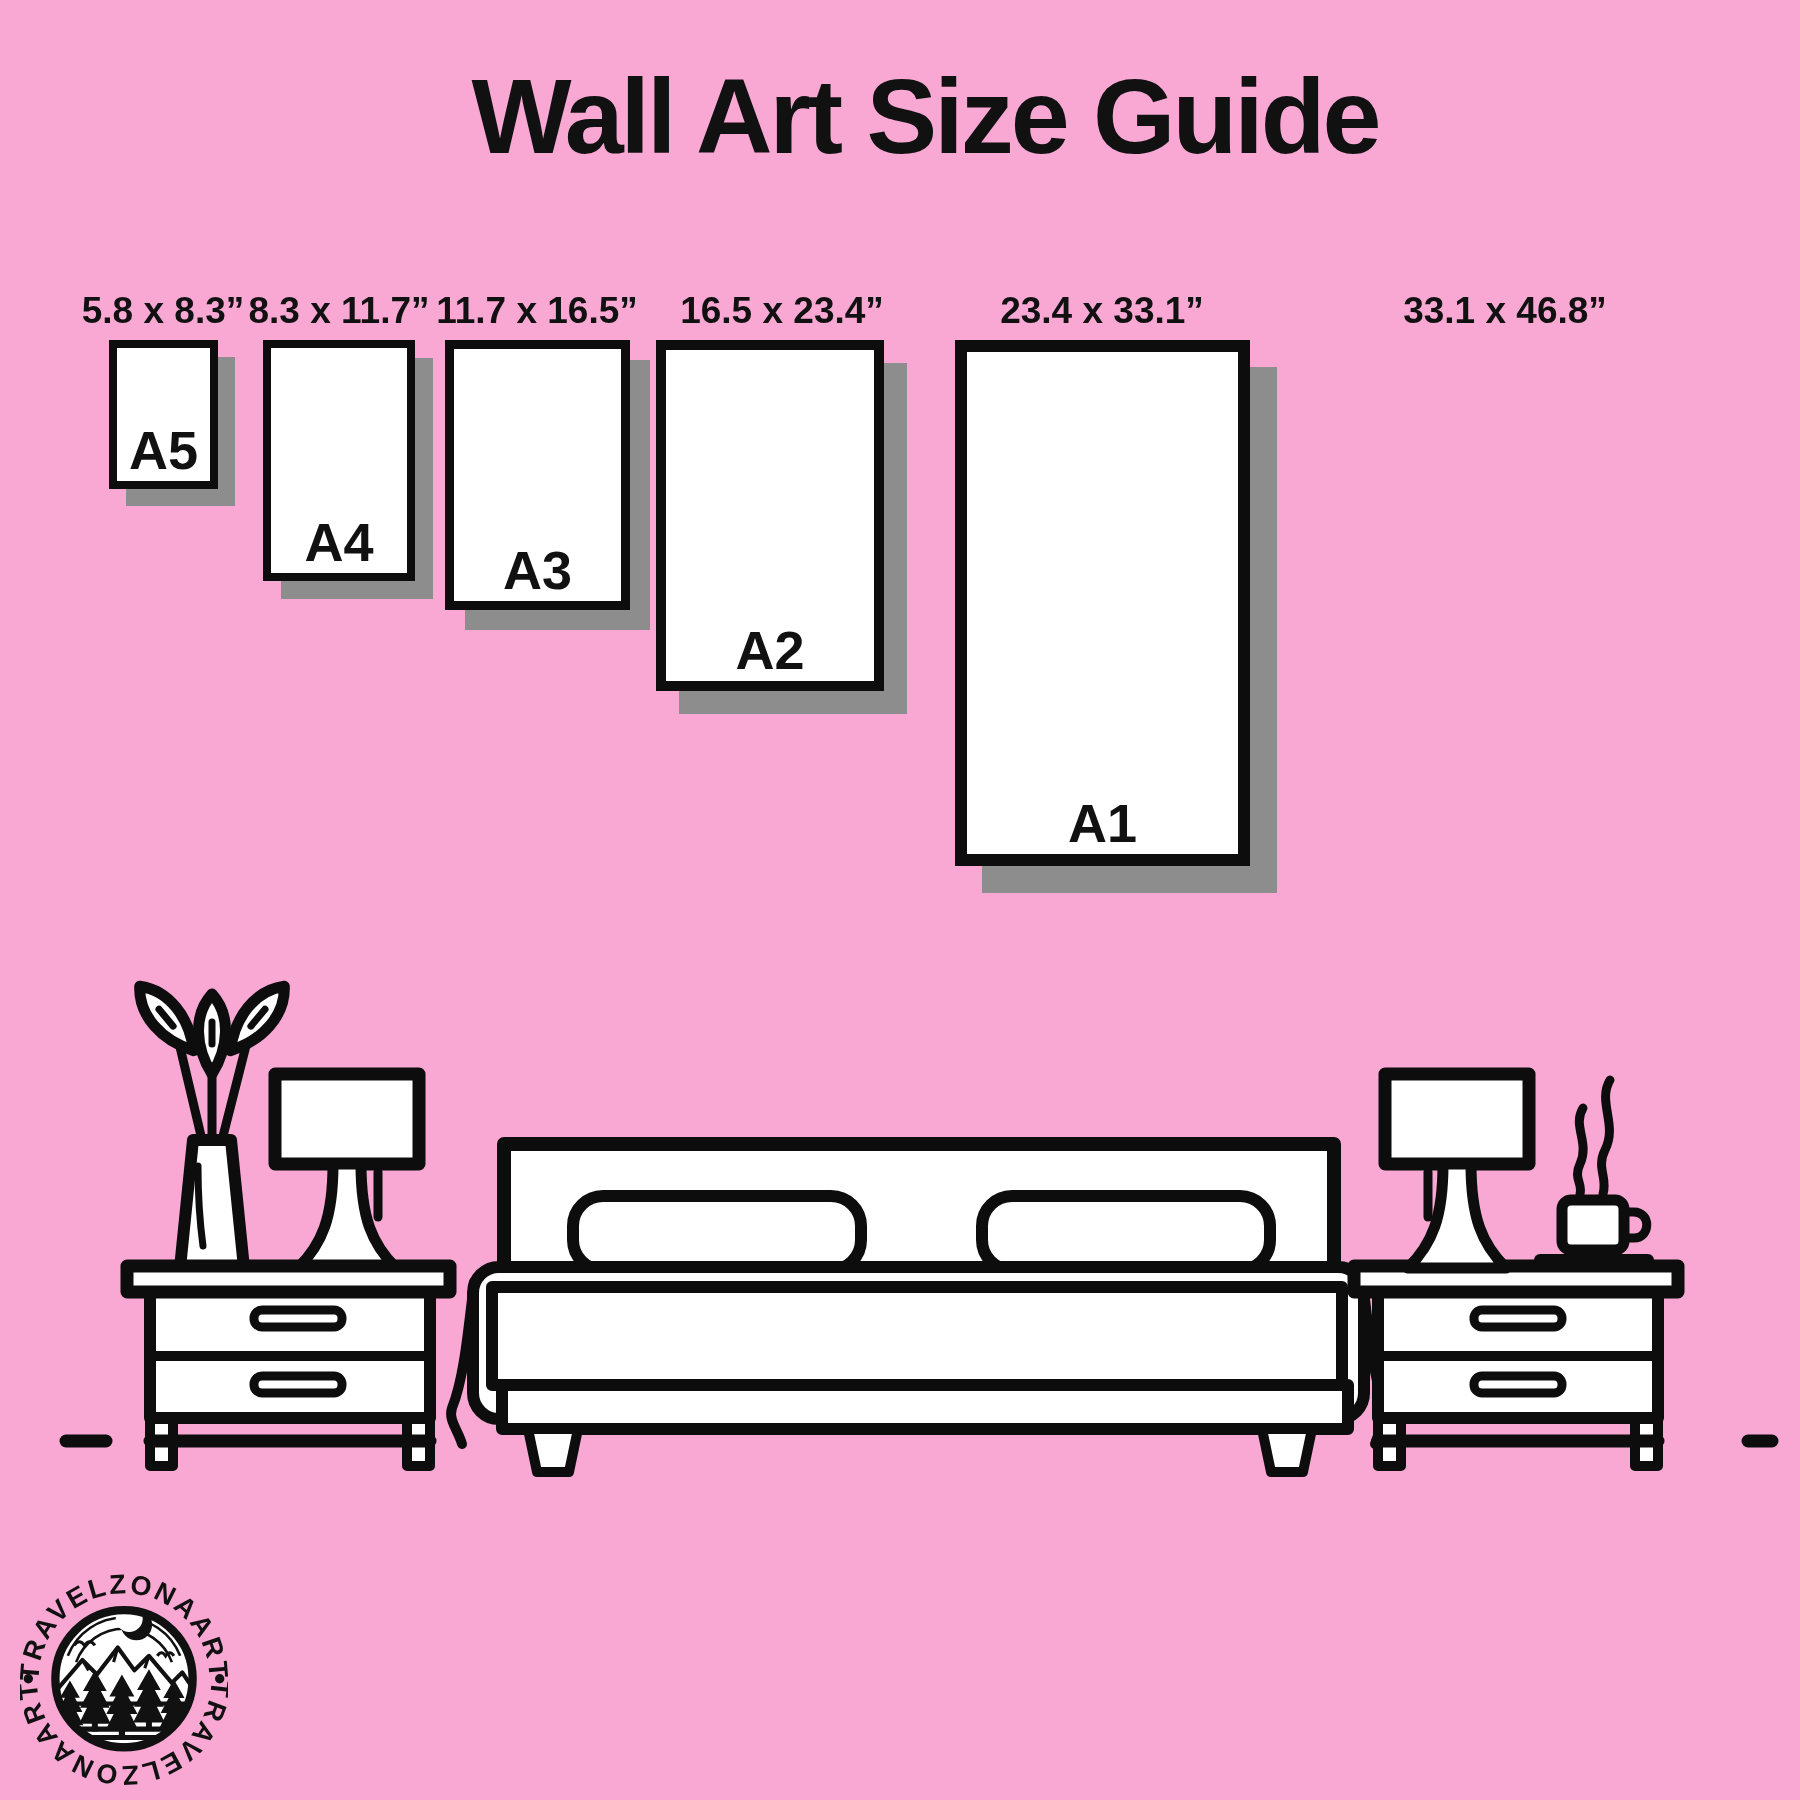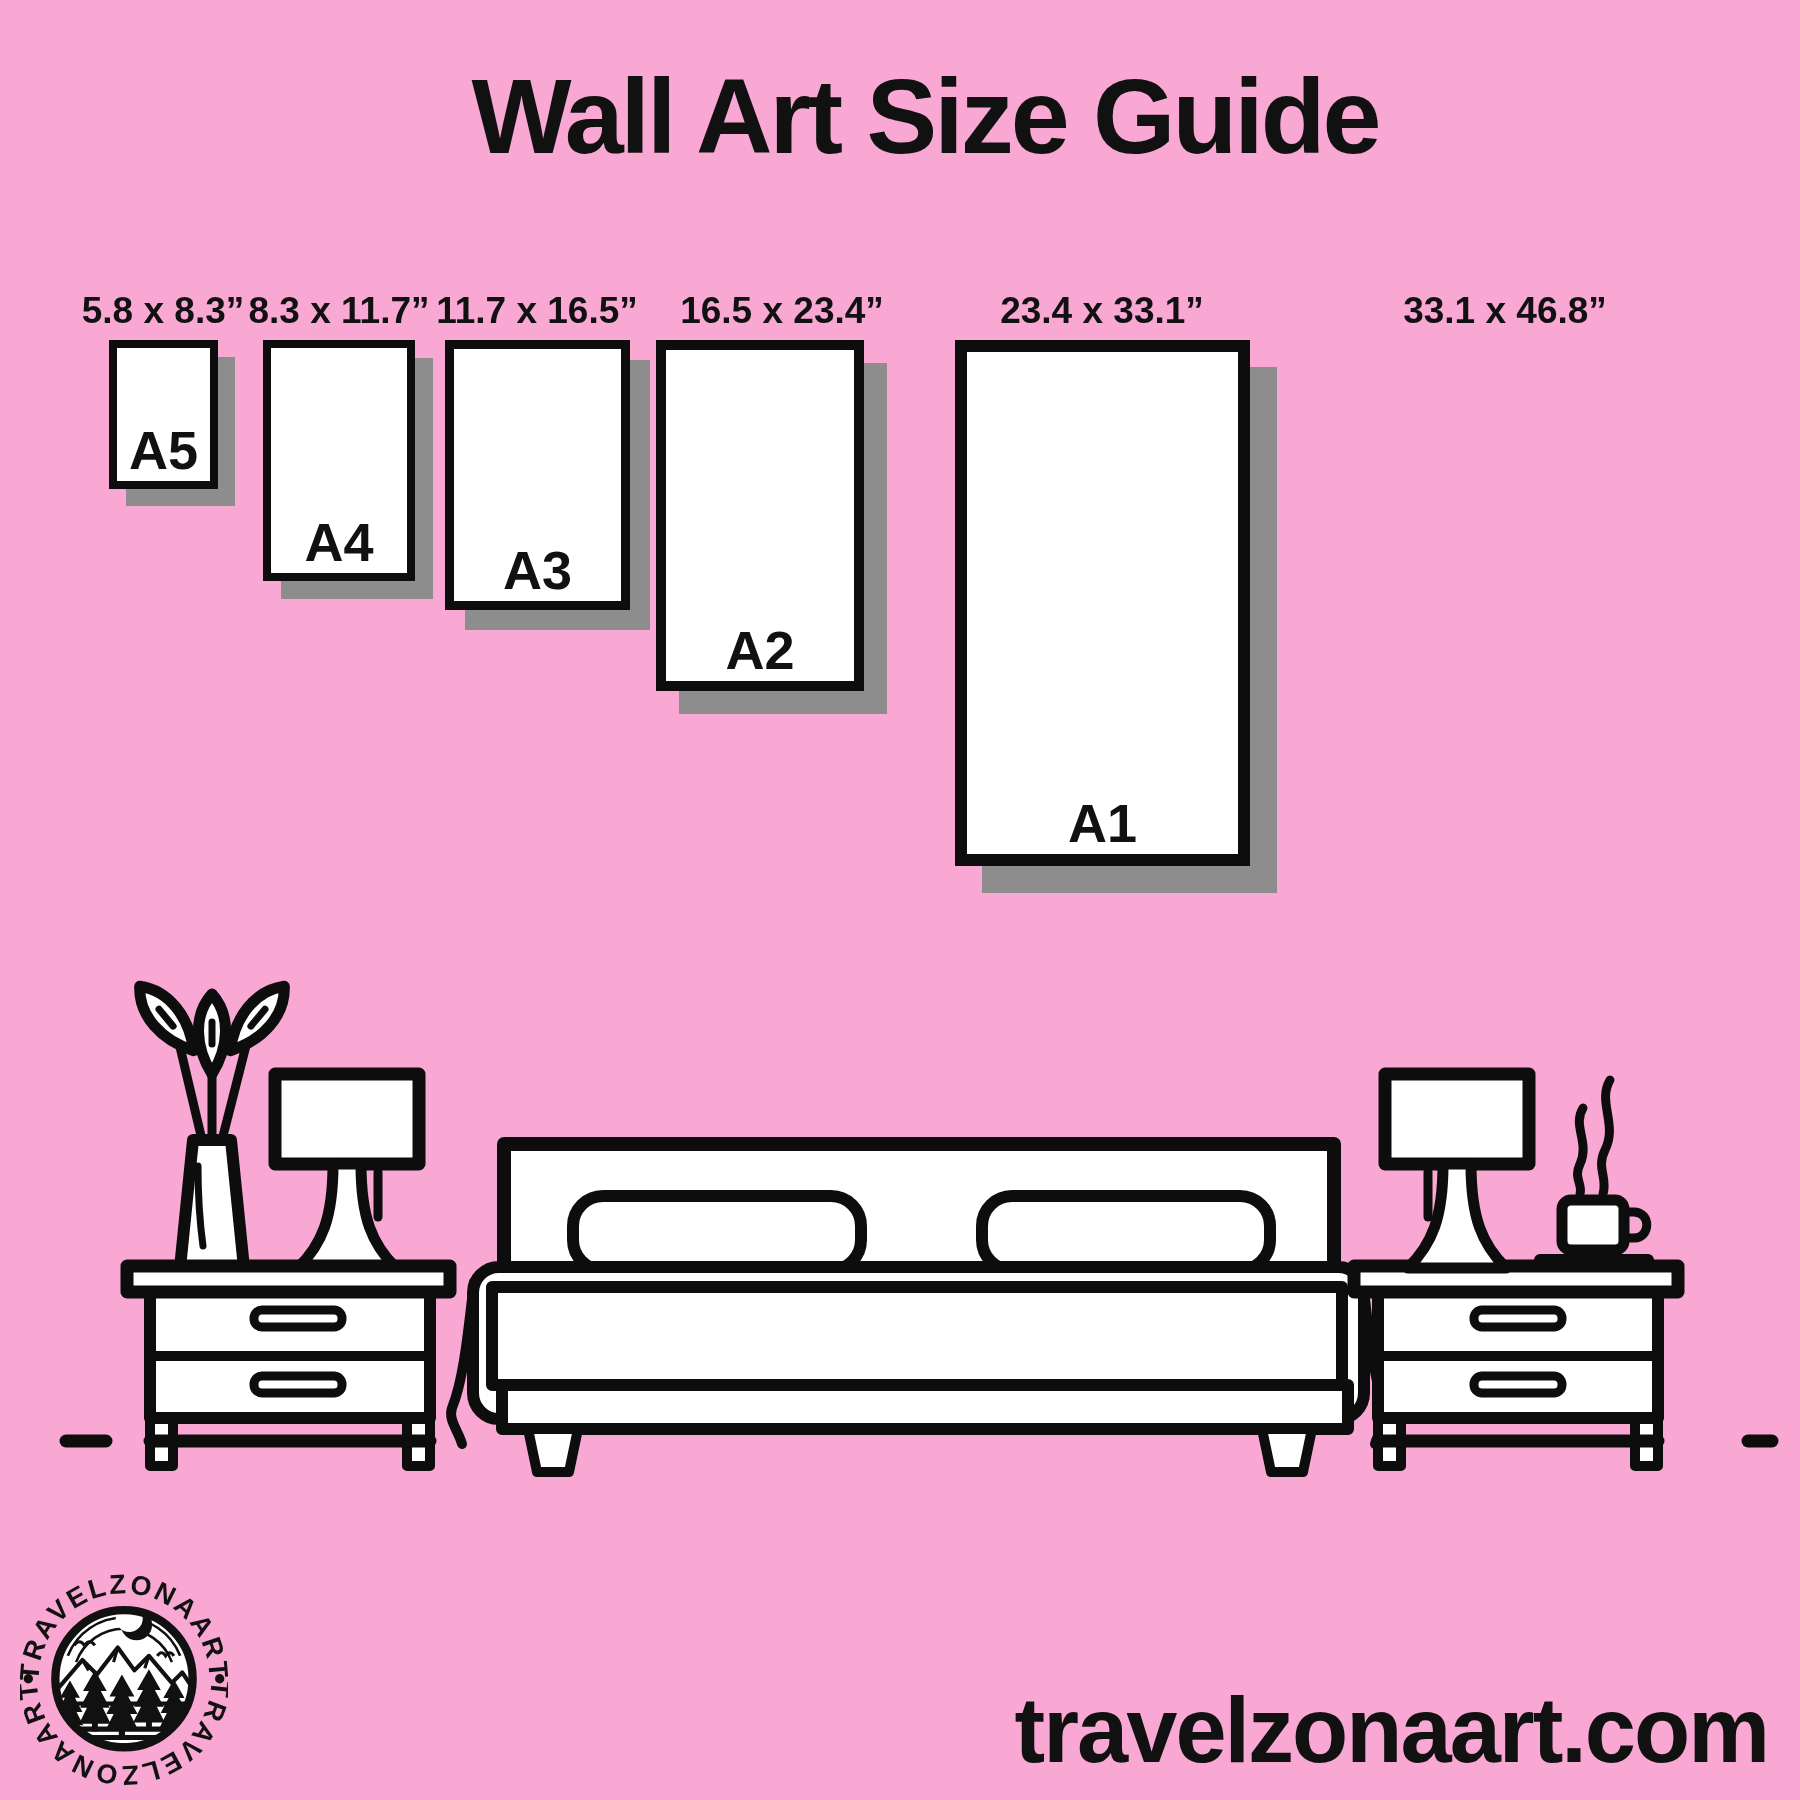--- a/index.html
+++ b/index.html
@@ -18,21 +18,21 @@
   
   .frame{position:absolute;top:340px}
   .frame::before{content:"";position:absolute;left:var(--so);top:var(--so);
        width:100%;height:100%;background:#8d8d8d}
   .frame .paper{position:absolute;left:0;top:0;right:0;bottom:0;background:#fff;
        border:var(--bw) solid #0d0d0d;display:flex;align-items:flex-end;justify-content:center}
   .frame .paper span{font-size:54px;font-weight:700;color:#111}
   .f-a5{left:109px;width:109px;height:149px;--so:17px;--bw:8px}
   .f-a4{left:263px;width:152px;height:241px;--so:18px;--bw:8px}
   .f-a3{left:445px;width:185px;height:270px;--so:20px;--bw:9px}
-  .f-a2{left:656px;width:208px;height:351px;--so:23px;--bw:10px}
+  .f-a2{left:656px;width:228px;height:351px;--so:23px;--bw:10px}
   .f-a1{left:955px;width:295px;height:526px;--so:27px;--bw:12px}
   .f-a0{left:1307px;width:397px;height:605px;--so:32px;--bw:13px}
 
   .scene{position:absolute;left:0;top:950px;width:1800px;height:550px}
   .logo{position:absolute;left:20px;top:1556px;width:208px;height:234px}
   .logo text{font-family:"Liberation Sans",sans-serif;font-size:26px;font-weight:700;
              letter-spacing:2.5px;fill:#111}
   .site{position:absolute;top:1678px;right:32px;font-size:92px;font-weight:700;
         letter-spacing:-2px;white-space:nowrap;color:#111}
 </style>
@@ -210,14 +210,13 @@
       <g fill="#111">
         <rect x="40" y="164" width="120" height="5" rx="2.5"></rect>
         <rect x="64" y="172" width="84" height="5" rx="2.5"></rect>
         <rect x="46" y="180" width="110" height="5" rx="2.5"></rect>
         <rect x="84" y="188" width="60" height="4" rx="2"></rect>
       </g>
     </g>
     <circle cx="100" cy="118" r="66" fill="none" stroke="#111" stroke-width="8"></circle>
   </svg>
 
-  <div class="site">travelzonaart.com</div>
 </div>
 
 </body></html>

